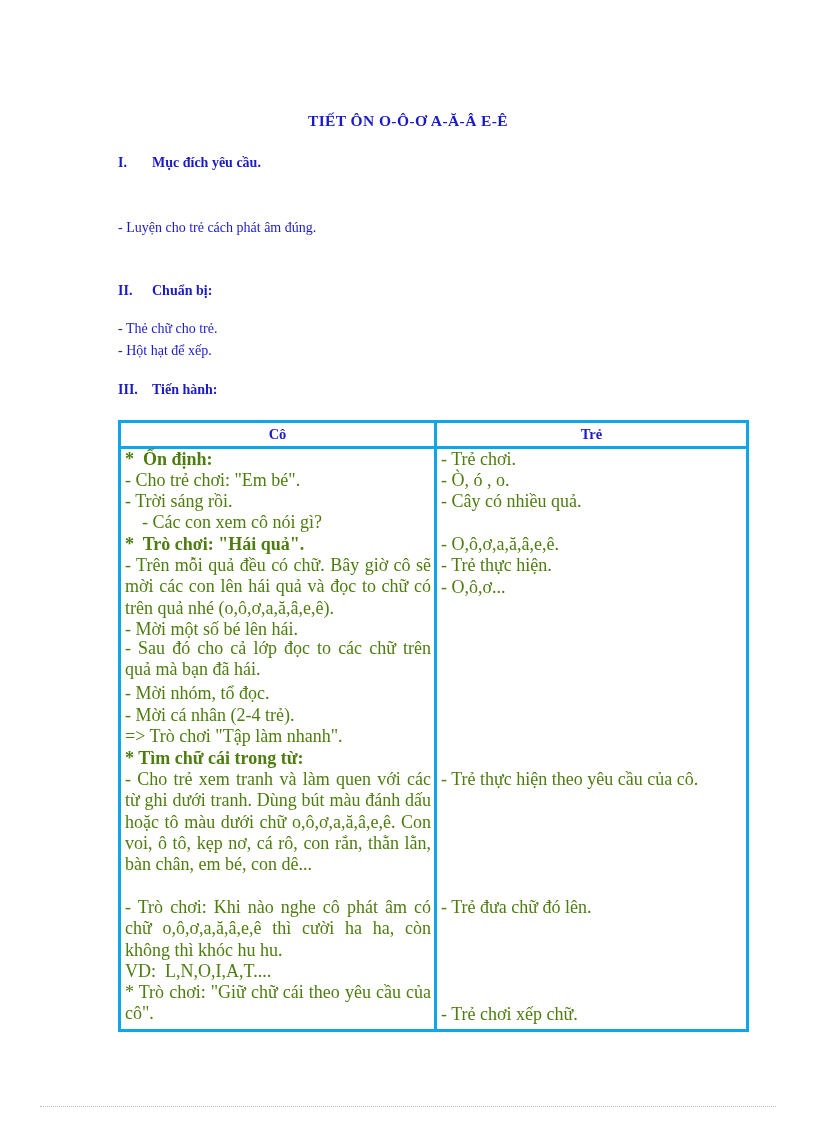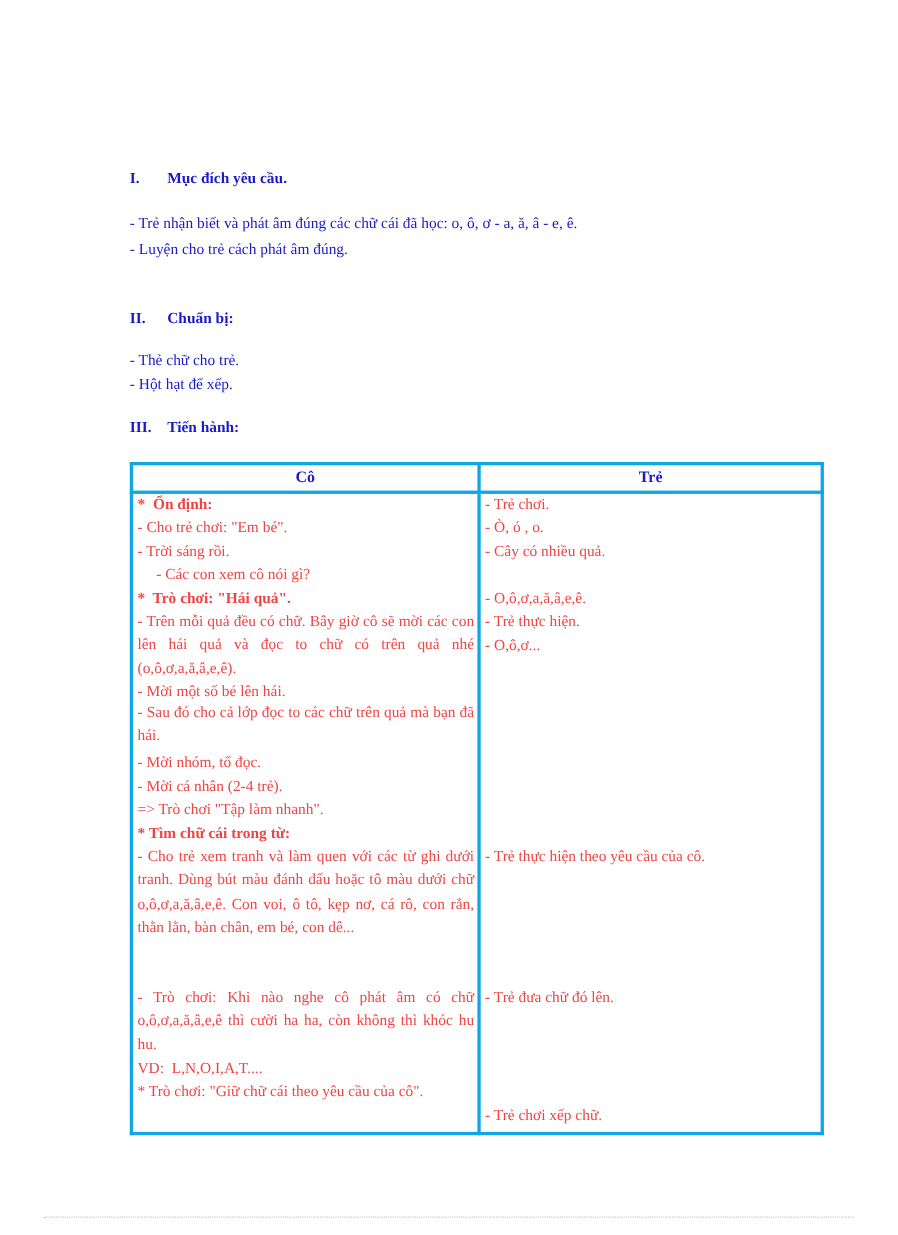--- a/index.html
+++ b/index.html
@@ -77,23 +77,23 @@
     font-size: 14.5px;
     font-weight: bold;
     color: #1a1ac8;
     height: 23px;
     line-height: 23px;
     padding: 0 2px;
   }
   .cell-body {
     position: relative;
     height: 580px;
-    font-size: 14px;
+    font-size: 18px;
     line-height: 21.3px;
-    color: #ef4444;
+    color: #4d7c0f;
   }
   .cell-body .ln {
     position: absolute;
     left: 4px;
     right: 3px;
     white-space: pre-wrap;
   }
   .cell-body .ln.b { font-weight: bold; }
   .cell-body .ln.nw { white-space: pre; }
 
@@ -114,23 +114,23 @@
     width: 736px;
     height: 1px;
     border-top: 1px dotted #b9b9d6;
   }
 </style>
 </head>
 <body>
 
 <div id="page">
 
+  <div class="doc-title">TIẾT ÔN O-Ô-Ơ  A-Ă-Â  E-Ê</div>
 
   <div class="section-head" style="top:155px;"><span class="numeral">I.</span><span>Mục đích yêu cầu.</span></div>
-  <div class="body-line" style="top:196px;">- Trẻ nhận biết và phát âm đúng các chữ cái đã học: o, ô, ơ - a, ă, â - e, ê.</div>
   <div class="body-line" style="top:220px;">- Luyện cho trẻ cách phát âm đúng.</div>
 
   <div class="section-head" style="top:283px;"><span class="numeral">II.</span><span>Chuẩn bị:</span></div>
   <div class="body-line" style="top:321px;">- Thẻ chữ cho trẻ.</div>
   <div class="body-line" style="top:343px;">- Hột hạt để xếp.</div>
 
   <div class="section-head" style="top:382px;"><span class="numeral">III.</span><span>Tiến hành:</span></div>
 
   <table id="lesson-table">
     <colgroup>

